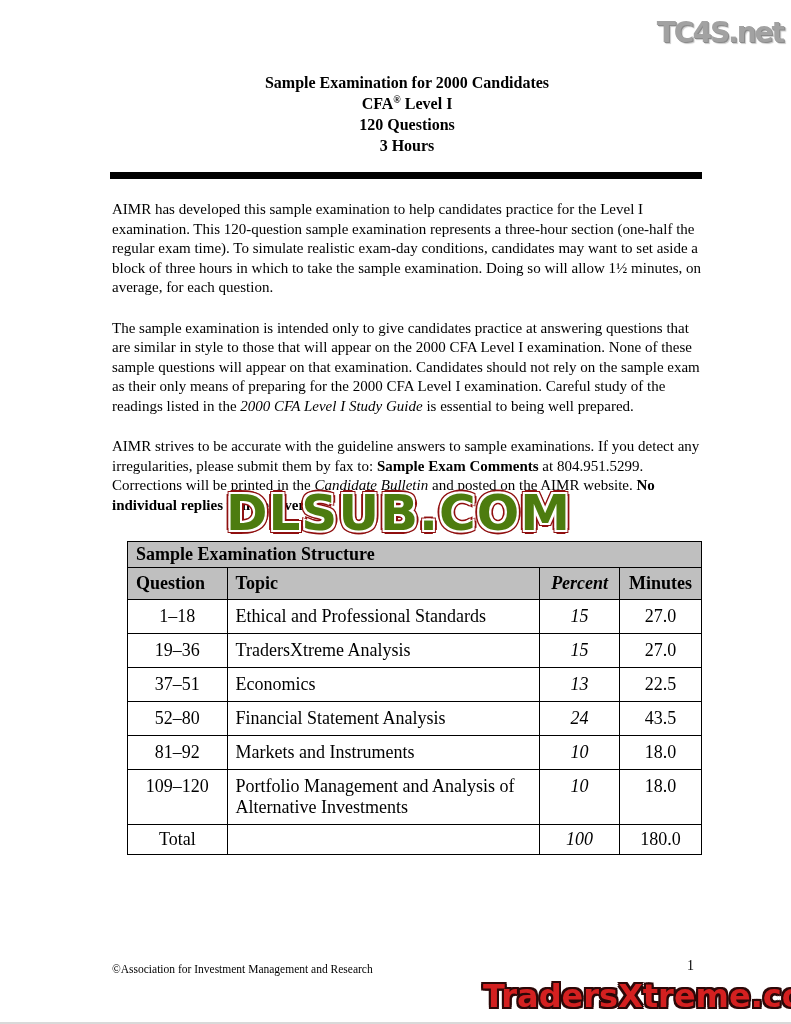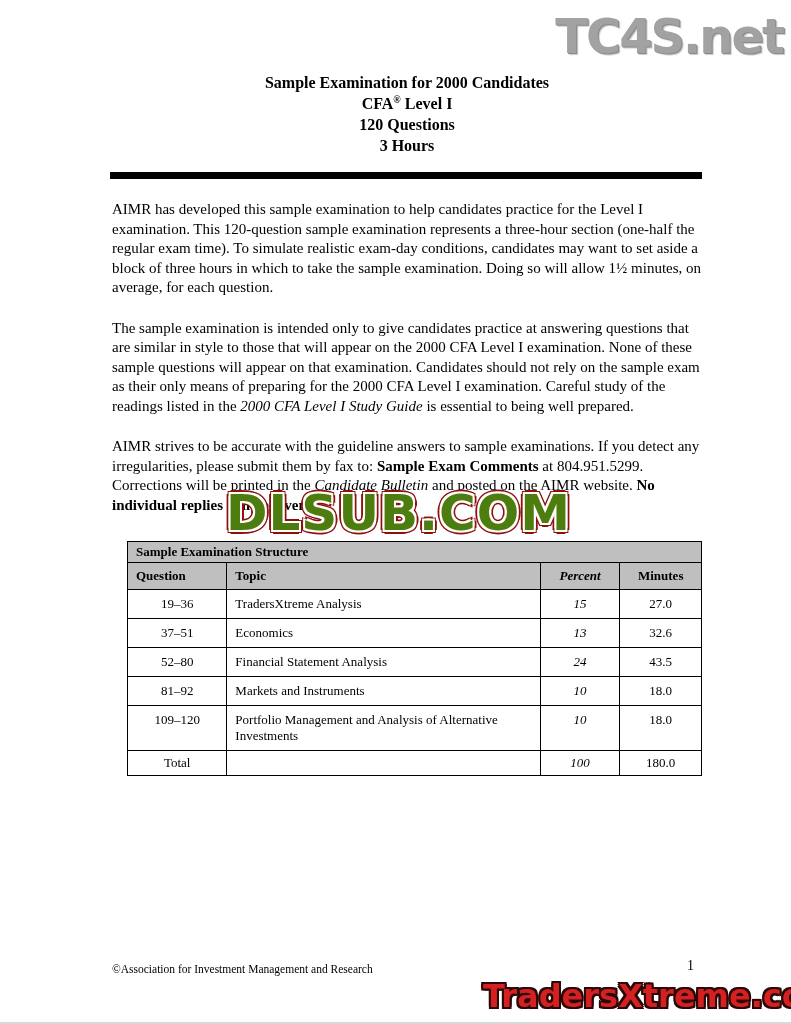--- a/index.html
+++ b/index.html
@@ -9,25 +9,25 @@
     background: #ffffff;
     font-family: "Liberation Serif", "DejaVu Serif", serif;
     color: #000000;
     overflow: hidden;
     border-bottom: 2px solid #d9d9d9;
   }
 
   
   .wm-top {
     position: absolute;
-    top: 8px;
+    top: 16px;
     right: 8px;
     font-family: "DejaVu Sans", sans-serif;
     font-weight: bold;
-    font-size: 48px;
+    font-size: 28px;
     letter-spacing: -2px;
     color: #a2a2a2;
     text-shadow: 1px 1px 0 #8a8a8a, 2px 2px 1px #c9c9c9;
   }
   .wm-center {
     position: absolute;
     top: 484px;
     left: 226px;
     font-family: "DejaVu Sans", sans-serif;
     font-weight: bold;
@@ -92,21 +92,21 @@
     text-align: left;
   }
   .para .b { font-weight: bold; }
   .para .i { font-style: italic; }
 
   
   .exam-table {
     margin-top: 26px;
     margin-left: 15px;
     border-collapse: collapse;
-    font-size: 13px;
+    font-size: 18px;
   }
   .exam-table td, .exam-table th {
     border: 1px solid #000000;
     padding: 4px 8px;
     vertical-align: top;
   }
   .exam-table .title-row td {
     background: #bfbfbf;
     font-weight: bold;
     padding: 2px 8px;
@@ -166,30 +166,36 @@
         <tr class="title-row">
       <td colspan="4">Sample Examination Structure</td>
     </tr>
     <tr class="head-row">
       <td class="col-q">Question</td>
       <td class="col-t">Topic</td>
       <td class="col-p">Percent</td>
       <td class="col-m">Minutes</td>
     </tr>
     <tr class="data-row">
+      <td class="col-q">1–18</td>
+      <td class="col-t">Ethical and Professional Standards</td>
+      <td class="col-p">15</td>
+      <td class="col-m">27.0</td>
+    </tr>
+    <tr class="data-row">
       <td class="col-q">19–36</td>
       <td class="col-t">TradersXtreme Analysis</td>
       <td class="col-p">15</td>
       <td class="col-m">27.0</td>
     </tr>
     <tr class="data-row">
       <td class="col-q">37–51</td>
       <td class="col-t">Economics</td>
       <td class="col-p">13</td>
-      <td class="col-m">32.6</td>
+      <td class="col-m">22.5</td>
     </tr>
     <tr class="data-row">
       <td class="col-q">52–80</td>
       <td class="col-t">Financial Statement Analysis</td>
       <td class="col-p">24</td>
       <td class="col-m">43.5</td>
     </tr>
     <tr class="data-row">
       <td class="col-q">81–92</td>
       <td class="col-t">Markets and Instruments</td>

